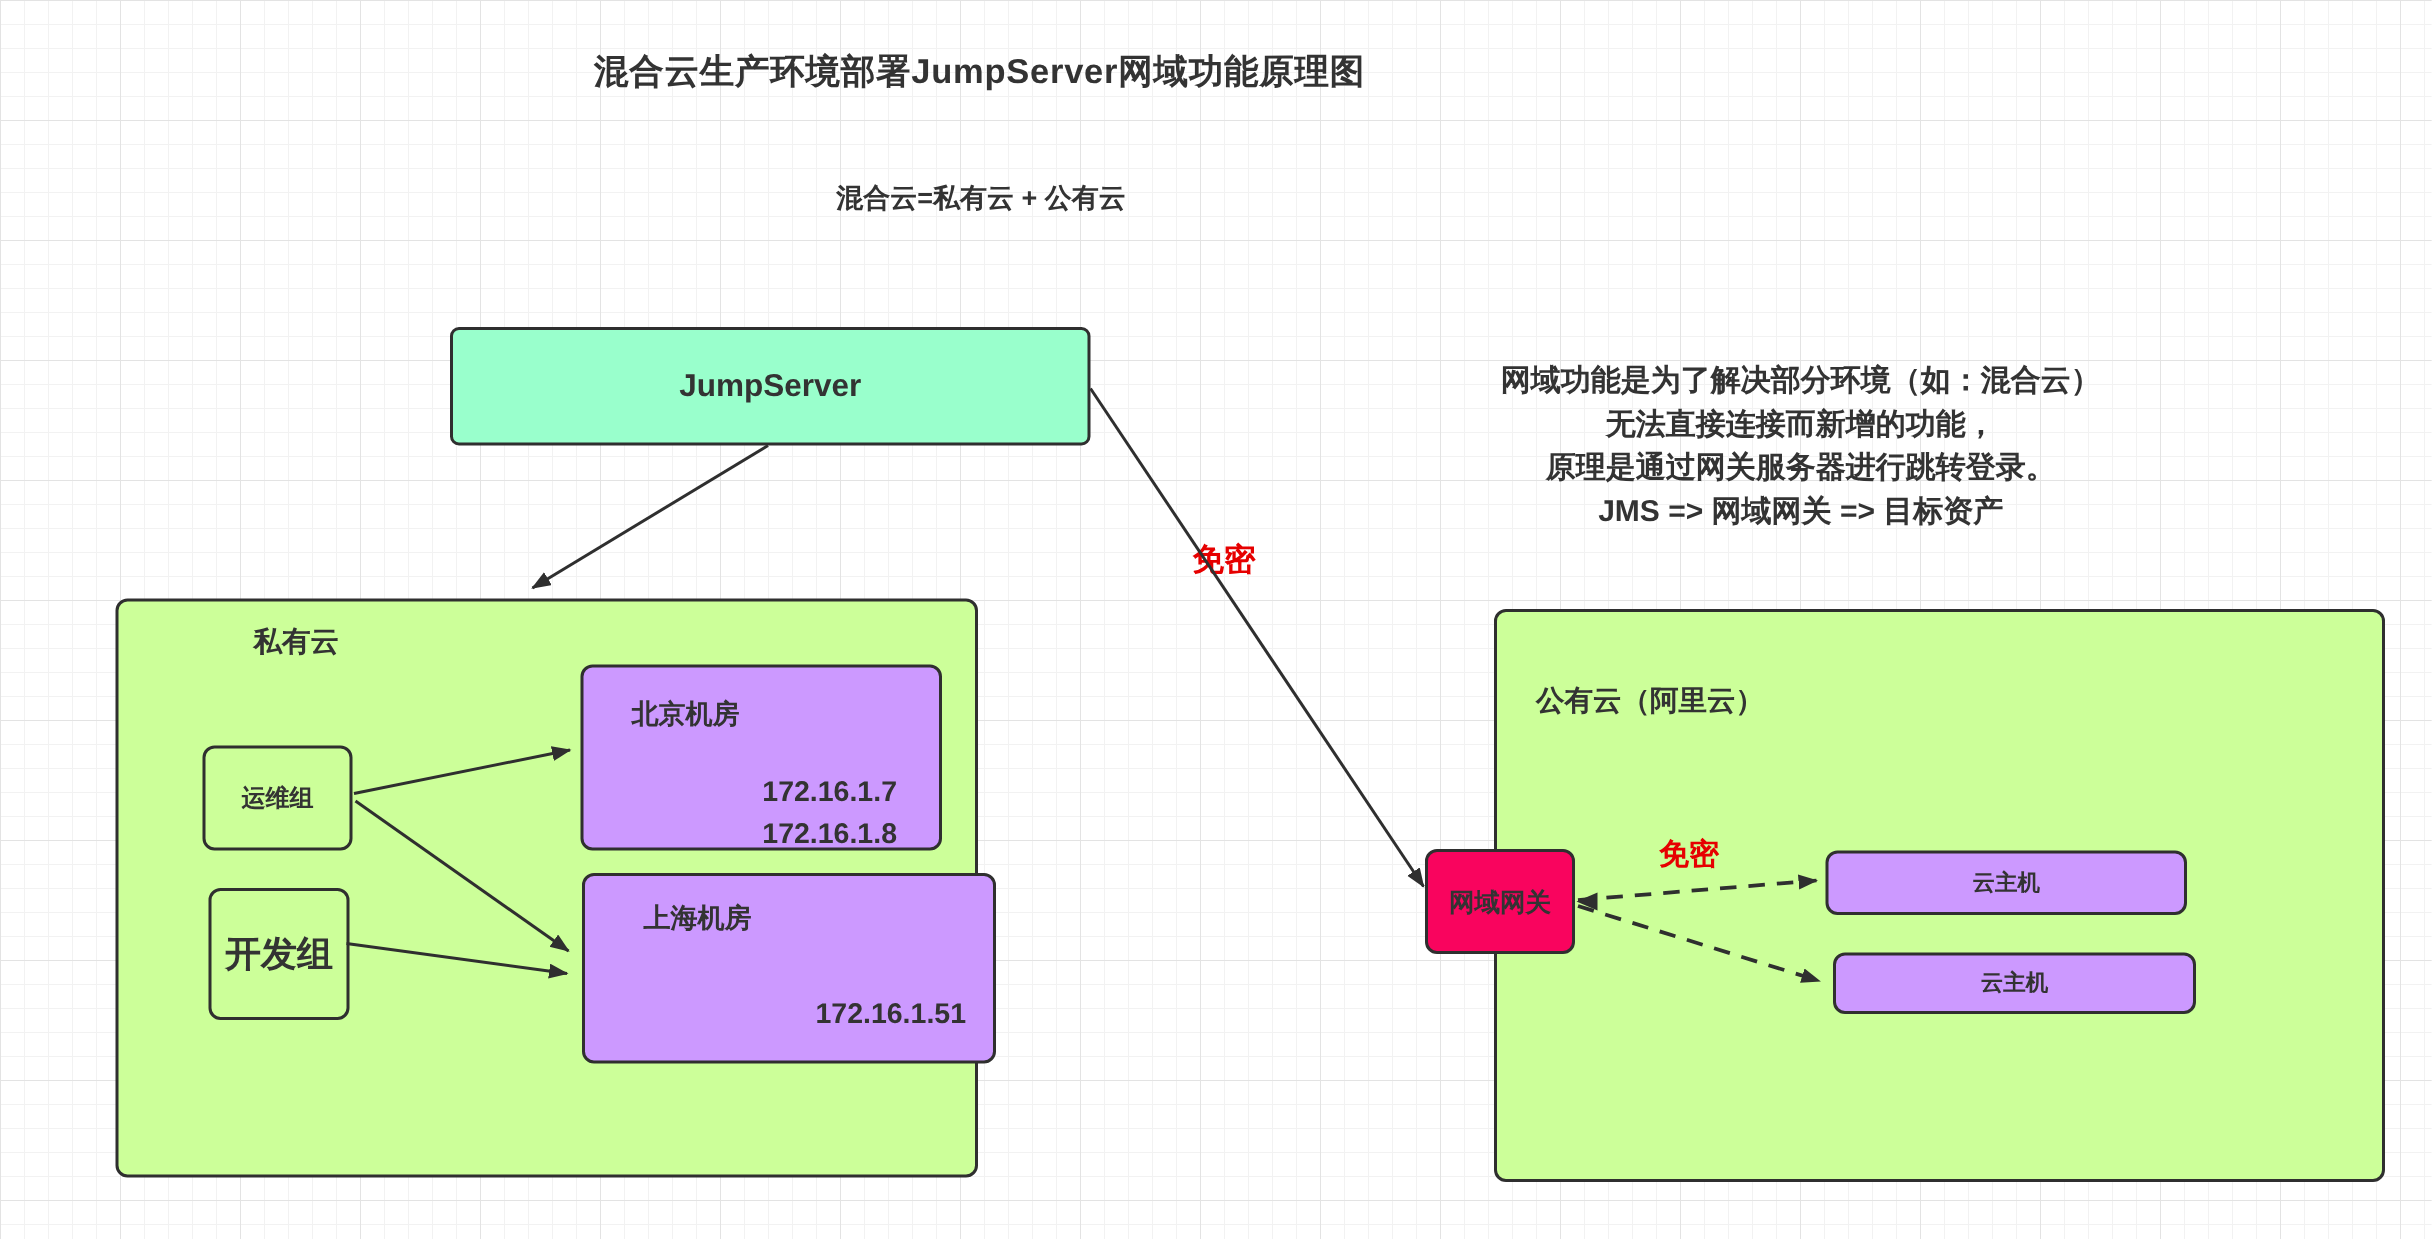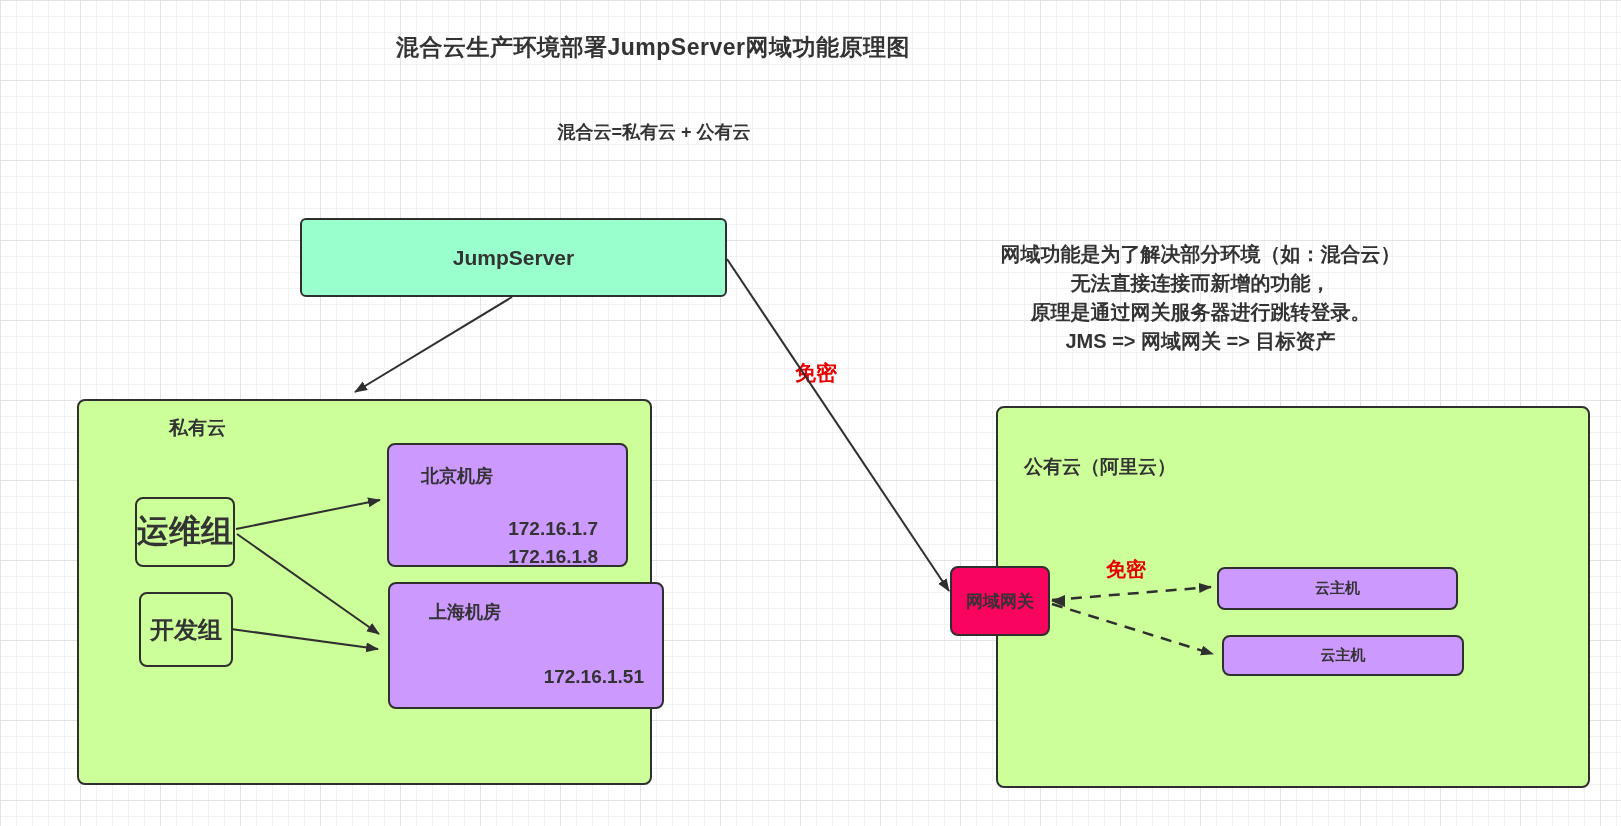--- a/index.html
+++ b/index.html
@@ -29,22 +29,22 @@
   .txt-center{text-align:center;}
 
   #title{left:253px;top:32px;width:800px;font-size:23px;letter-spacing:.5px;}
   #subtitle{left:454px;top:120px;width:400px;font-size:18px;}
   #note{left:978px;top:240px;width:445px;font-size:20px;line-height:29px;}
 
   #jumpserver{left:300px;top:218px;width:427px;height:79px;background:#99ffcc;border-radius:6px;font-size:21px;}
 
   #private-cloud{left:77px;top:399px;width:575px;height:386px;background:#ccff99;border-width:2.5px;}
   #private-cloud-label{left:70px;top:14px;font-size:19px;margin-left:20px;}
-  #ops-group{left:56px;top:96px;width:100px;height:70px;background:transparent;font-size:32px;}
-  #dev-group{left:60px;top:191px;width:94px;height:75px;background:transparent;font-size:24px;}
+  #ops-group{left:56px;top:96px;width:100px;height:70px;background:transparent;font-size:16px;}
+  #dev-group{left:60px;top:191px;width:94px;height:88px;background:transparent;font-size:24px;}
   #beijing{left:308px;top:42px;width:241px;height:124px;background:#cc99ff;}
   #beijing-label{left:32px;top:19px;font-size:18px;}
   #beijing-ips{right:28px;top:70px;font-size:19px;line-height:28px;text-align:right;}
   #shanghai{left:309px;top:181px;width:276px;height:127px;background:#cc99ff;}
   #shanghai-label{left:39px;top:16px;font-size:18px;}
   #shanghai-ip{right:18px;top:82px;font-size:19px;}
 
   #public-cloud{left:996px;top:406px;width:594px;height:382px;background:#ccff99;border-width:2.5px;}
   #public-cloud-label{left:26px;top:46px;font-size:19px;}
   #host1{left:219px;top:159px;width:241px;height:43px;background:#cc99ff;font-size:15px;}

